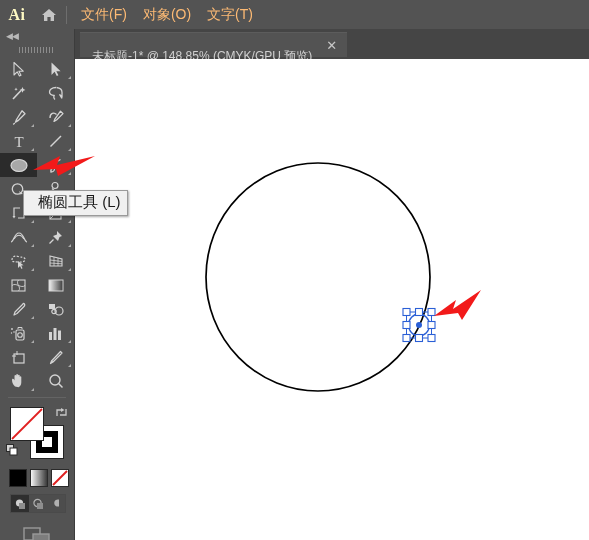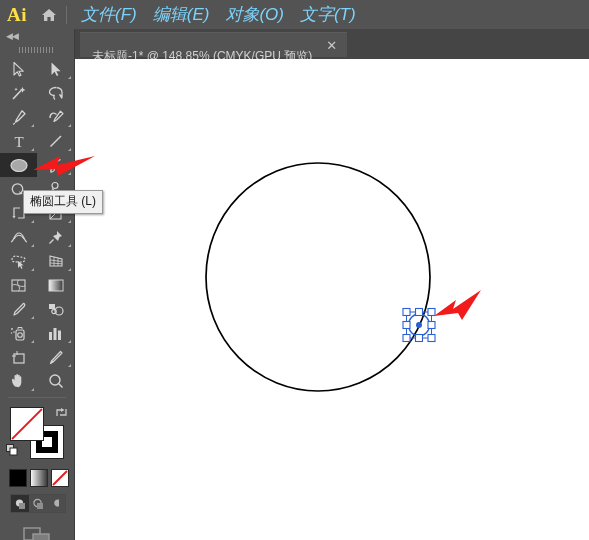--- a/index.html
+++ b/index.html
@@ -13,38 +13,37 @@
 
   
   .menubar {
     position: absolute; left: 0; top: 0; width: 589px; height: 29px;
     background: #535353;
     display: flex; align-items: center;
   }
   .ai-logo {
     width: 34px; height: 29px;
     display: flex; align-items: center; justify-content: center;
-    color: #fde047; font-size: 19px; font-weight: bold;
+    color: #fef9c3; font-size: 16px; font-weight: bold;
     letter-spacing: 0.5px;
     font-family: "Liberation Serif", serif;
   }
   .home-btn {
     width: 30px; height: 29px;
     display: flex; align-items: center; justify-content: center;
   }
   .menu-sep {
     width: 1px; height: 18px; background: #6e6e6e; margin: 0 6px 0 2px;
   }
   .menu-items { display: flex; align-items: center; }
   .menu-item {
-    color: #7dd3fc; font-size: 17px;
+    color: #fdba74; font-size: 14px;
     padding: 4px 8px;
     white-space: nowrap;
     cursor: default;
-    font-style: italic;
   }
 
   
   .tabbar {
     position: absolute; left: 75px; top: 29px; width: 514px; height: 30px;
     background: #454545;
   }
   .doc-tab {
     position: absolute; left: 5px; top: 3px; height: 25px;
     background: #535353;
@@ -144,22 +143,22 @@
   }
   .dm.active { background: #2f2f2f; }
   .screenmode {
     display: flex; justify-content: center; margin-top: 12px;
   }
 
   
   .tooltip {
     position: absolute; left: 23px; top: 190px;
     background: #f0f0f0; border: 1px solid #9a9a9a;
-    padding: 2px 6px 3px 6px;
-    font-size: 12px; color: #1a1a1a;
+    padding: 2px 6px 3px 14px;
+    font-size: 15px; color: #1a1a1a;
     white-space: nowrap;
     box-shadow: 1px 1px 2px rgba(0,0,0,0.35);
     z-index: 40;
   }
 
   
   .arrow-layer {
     position: absolute; left: 0; top: 0; width: 589px; height: 540px;
     pointer-events: none; z-index: 50;
   }
@@ -172,21 +171,20 @@
   <div class="menubar">
     <div class="ai-logo">Ai</div>
     <div class="home-btn">
       <svg width="16" height="16" viewBox="0 0 16 16" aria-hidden="true">
         <path d="M8 2 L15 8 L13 8 L13 14 L9.6 14 L9.6 10 L6.4 10 L6.4 14 L3 14 L3 8 L1 8 Z" fill="#c5c5c5"></path>
       </svg>
     </div>
     <div class="menu-sep"></div>
     <div class="menu-items">
       <div class="menu-item">文件(F)</div>
-      <div class="menu-item">编辑(E)</div>
       <div class="menu-item">对象(O)</div>
       <div class="menu-item">文字(T)</div>
     </div>
   </div>
 
   <div class="tabbar">
     <div class="doc-tab">
       <span class="doc-tab-title">未标题-1* @ 148.85% (CMYK/GPU 预览)</span>
       <span class="doc-tab-close">✕</span>
     </div>

